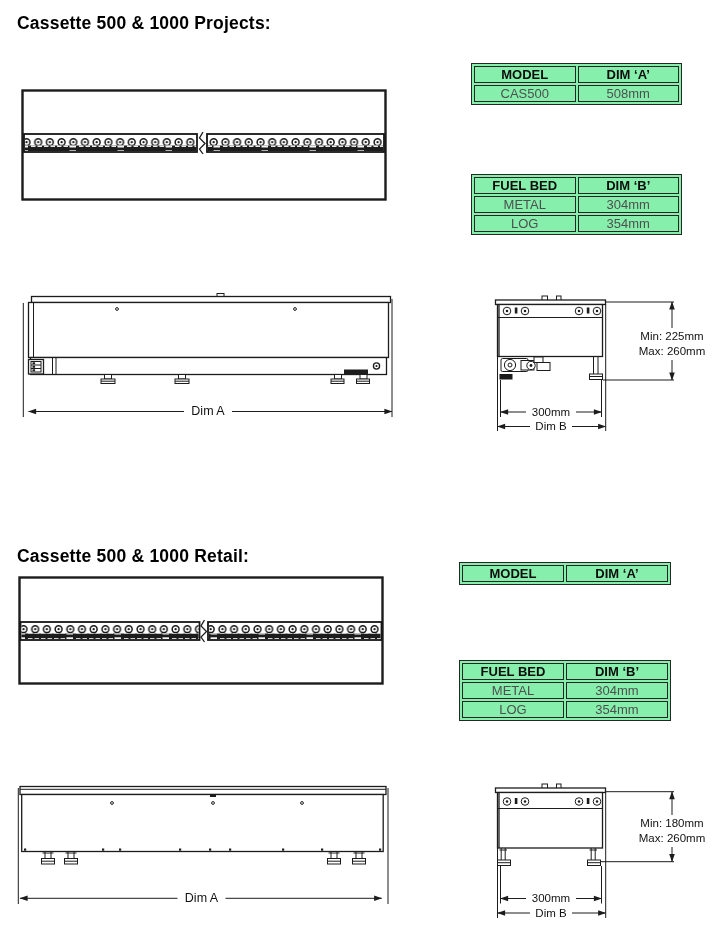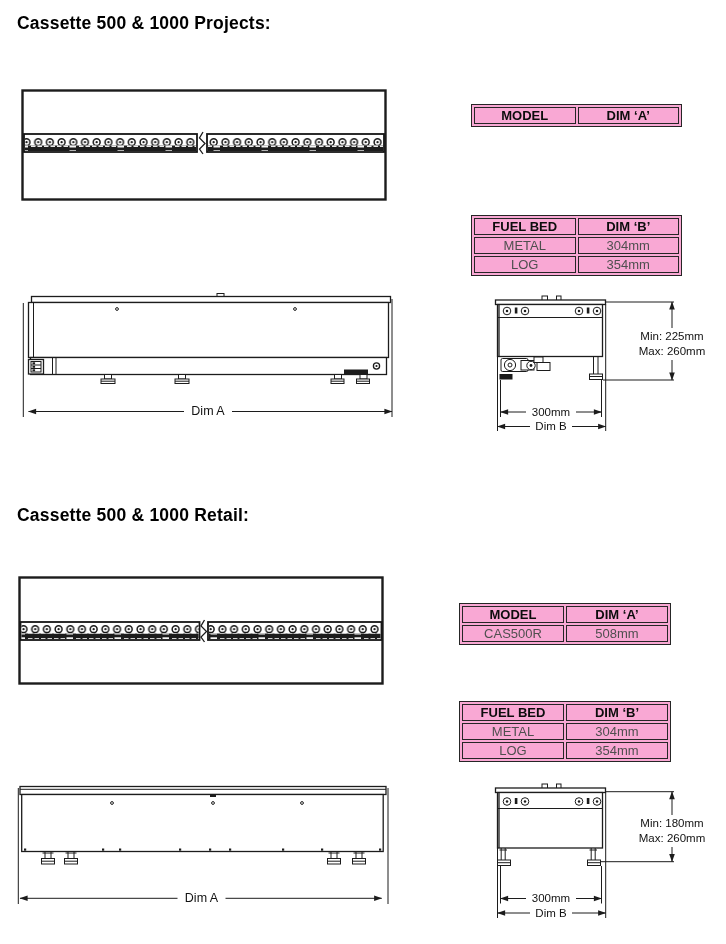--- a/index.html
+++ b/index.html
@@ -3,21 +3,21 @@
 <meta charset="utf-8">
 <style>
   html,body { margin:0; padding:0; background:#fff; }
   #page { position:relative; width:726px; height:944px; background:#fff;
           font-family:"Liberation Sans", sans-serif; overflow:hidden; }
 
   .sec-title { position:absolute; font-size:17.5px; font-weight:700; color:#000;
                letter-spacing:.2px; white-space:nowrap; }
 
   .spec-table { position:absolute; border-collapse:separate; border-spacing:2px;
-                border:1.8px solid #262626; table-layout:fixed; background:#f9a8d4;margin-top:41px; }
+                border:1.8px solid #262626; table-layout:fixed; background:#86efac; }
   .spec-table td { border:1.4px solid #262626; text-align:center; vertical-align:middle;
                    font-size:13px; color:#4f4f4f; height:15px; padding:0 1px;
                    white-space:nowrap; overflow:hidden; }
   .spec-table td.hdr { font-weight:700; color:#0d0d0d; }
 
   svg.drw { position:absolute; }
   .s  { stroke:#1c1c1c; fill:none; stroke-width:1.3; }
   .s1 { stroke:#1c1c1c; fill:none; stroke-width:1; }
   .s2 { stroke:#1c1c1c; fill:none; stroke-width:2.4; }
   .sf { stroke:#1c1c1c; fill:#fff; stroke-width:1.3; }
@@ -73,20 +73,24 @@
   <table class="spec-table" style="left:471px; top:63px; width:211px">
     <colgroup>
         <col style="width:50%">
         <col style="width:50%">
       </colgroup>
     <tbody>
         <tr>
       <td class="hdr">MODEL</td>
       <td class="hdr">DIM ‘A’</td>
     </tr>
+    <tr>
+      <td>CAS500</td>
+      <td>508mm</td>
+    </tr>
   </tbody>
     </table>
 
   <table class="spec-table" style="left:471px; top:174px; width:211px">
     <colgroup>
         <col style="width:50%">
         <col style="width:50%">
       </colgroup>
     <tbody>
         <tr>
@@ -202,21 +206,21 @@
       <rect x="38" y="115" width="50" height="13" fill="#fff"></rect>
       <text x="63" y="125.5" text-anchor="middle" class="dimtxt">300mm</text>
     </g>
     <g>
       <line x1="9.5" y1="136.5" x2="117.7" y2="136.5" class="dim" marker-start="url(#arr)" marker-end="url(#arr)"></line>
       <rect x="42" y="129.5" width="42" height="13" fill="#fff"></rect>
       <text x="63" y="140" text-anchor="middle" class="dimtxt">Dim B</text>
     </g>
   </svg>
 
-  <div class="sec-title" style="left:17px; top:505px">Cassette 500 &amp; 1000 Retail:</div>
+  <div class="sec-title" style="left:17px; top:546px">Cassette 500 &amp; 1000 Retail:</div>
 
   <svg class="drw" style="left:18px; top:576px" width="366" height="109" viewBox="0 0 366 109">
     <rect x="1.5" y="1.5" width="363" height="106" class="s2"></rect>
     <g>
       <rect x="2.5" y="46" width="179" height="18" fill="#fff" stroke="#161616" stroke-width="1.8"></rect>
       <rect x="3.5" y="47" width="177" height="10.5" fill="url(#holes)"></rect>
       <rect x="3.5" y="57.5" width="177" height="5.5" class="fk"></rect>
       <rect x="3.5" y="57.5" width="177" height="5.5" fill="url(#band)"></rect>
       <rect x="190" y="46" width="173.5" height="18" fill="#fff" stroke="#161616" stroke-width="1.8"></rect>
       <rect x="191" y="47" width="171.5" height="10.5" fill="url(#holes)"></rect>
@@ -228,24 +232,20 @@
 
   <table class="spec-table" style="left:459px; top:562px; width:212px">
     <colgroup>
         <col style="width:50%">
         <col style="width:50%">
       </colgroup>
     <tbody>
         <tr>
       <td class="hdr">MODEL</td>
       <td class="hdr">DIM ‘A’</td>
-    </tr>
-    <tr>
-      <td>CAS500R</td>
-      <td>508mm</td>
     </tr>
   </tbody>
     </table>
 
   <table class="spec-table" style="left:459px; top:660px; width:212px">
     <colgroup>
         <col style="width:50%">
         <col style="width:50%">
       </colgroup>
     <tbody>

